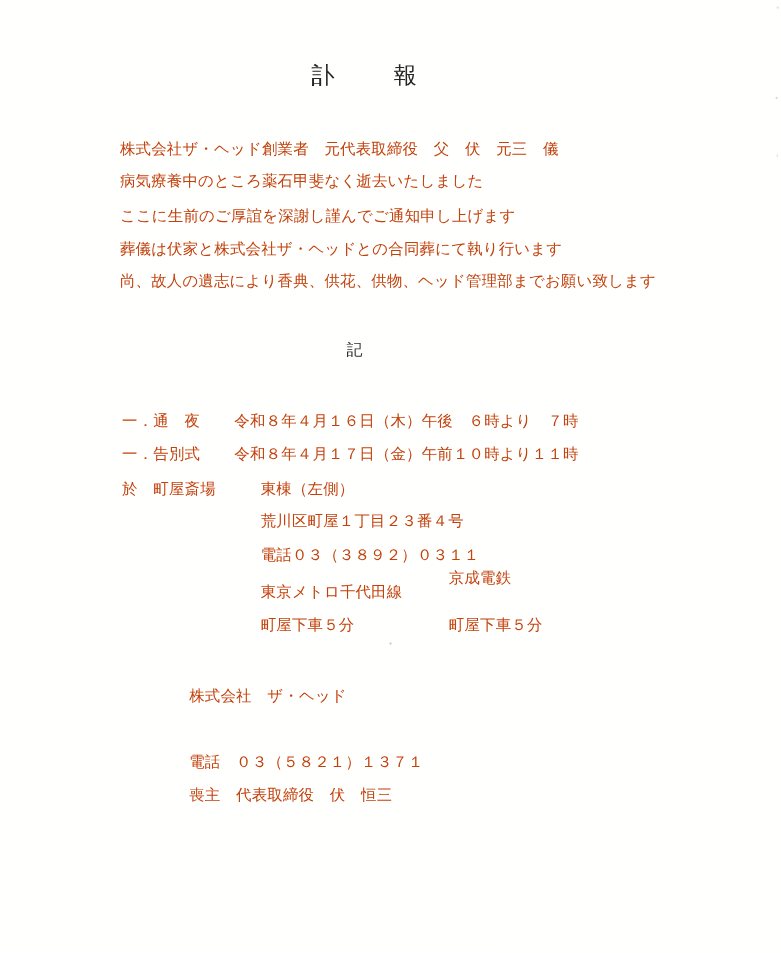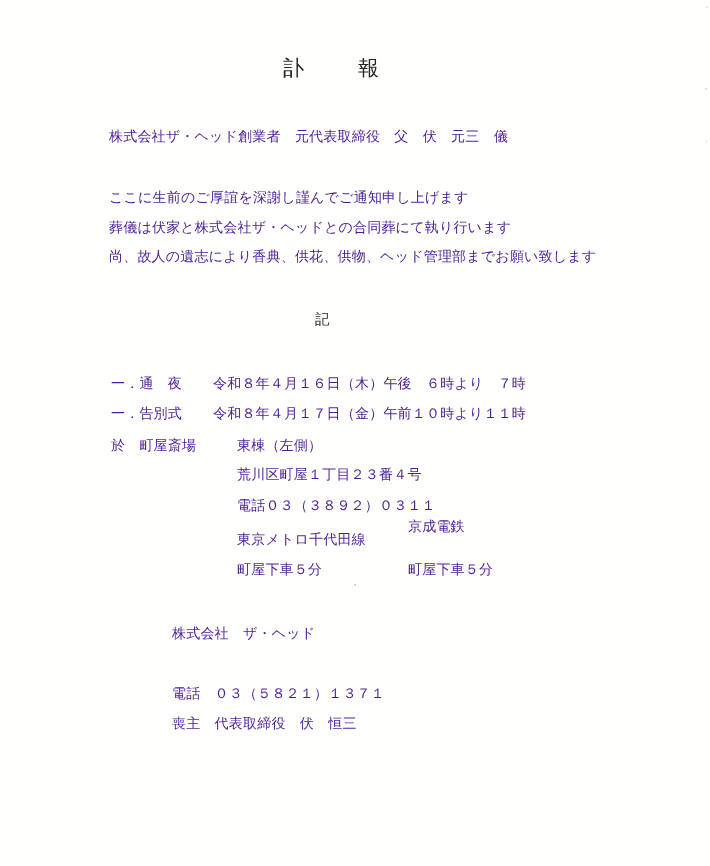--- a/index.html
+++ b/index.html
@@ -16,21 +16,21 @@
     font-family: "DejaVu Serif", "Liberation Serif", serif;
     color: #2f2f2f;
   }
   .line {
     position: absolute;
     margin: 0;
     font-size: 14px;
     line-height: 1.2;
     white-space: pre;
     letter-spacing: 0.2px;
-    color: #4c1d95;
+    color: #c2410c;
   }
   .title-char {
     position: absolute;
     top: 57px;
     font-size: 21px;
     line-height: 1.1;
     color: #262626;
   }
   .section-marker {
     position: absolute;
@@ -50,20 +50,21 @@
 <body>
 
 <div class="page">
 
   <div>
     <span class="title-char" style="left:283px">訃</span>
     <span class="title-char" style="left:358px">報</span>
   </div>
 
   <p class="line" style="top:128px; left:109px">株式会社ザ・ヘッド創業者　元代表取締役　父　伏　元三　儀</p>
+  <p class="line" style="top:157px; left:109px">病気療養中のところ薬石甲斐なく逝去いたしました</p>
   <p class="line" style="top:219px; left:109px">葬儀は伏家と株式会社ザ・ヘッドとの合同葬にて執り行います</p>
   <p class="line" style="top:189px; left:109px">ここに生前のご厚誼を深謝し謹んでご通知申し上げます</p>
   <p class="line" style="top:248px; left:109px">尚、故人の遺志により香典、供花、供物、ヘッド管理部までお願い致します</p>
 
   <p class="section-marker">記</p>
 
   <p class="line" style="top:375px; left:111px">一．通　夜</p>
   <p class="line" style="top:375px; left:213px">令和８年４月１６日（木）午後　６時より　７時</p>
   <p class="line" style="top:405px; left:111px">一．告別式</p>
   <p class="line" style="top:405px; left:213px">令和８年４月１７日（金）午前１０時より１１時</p>

